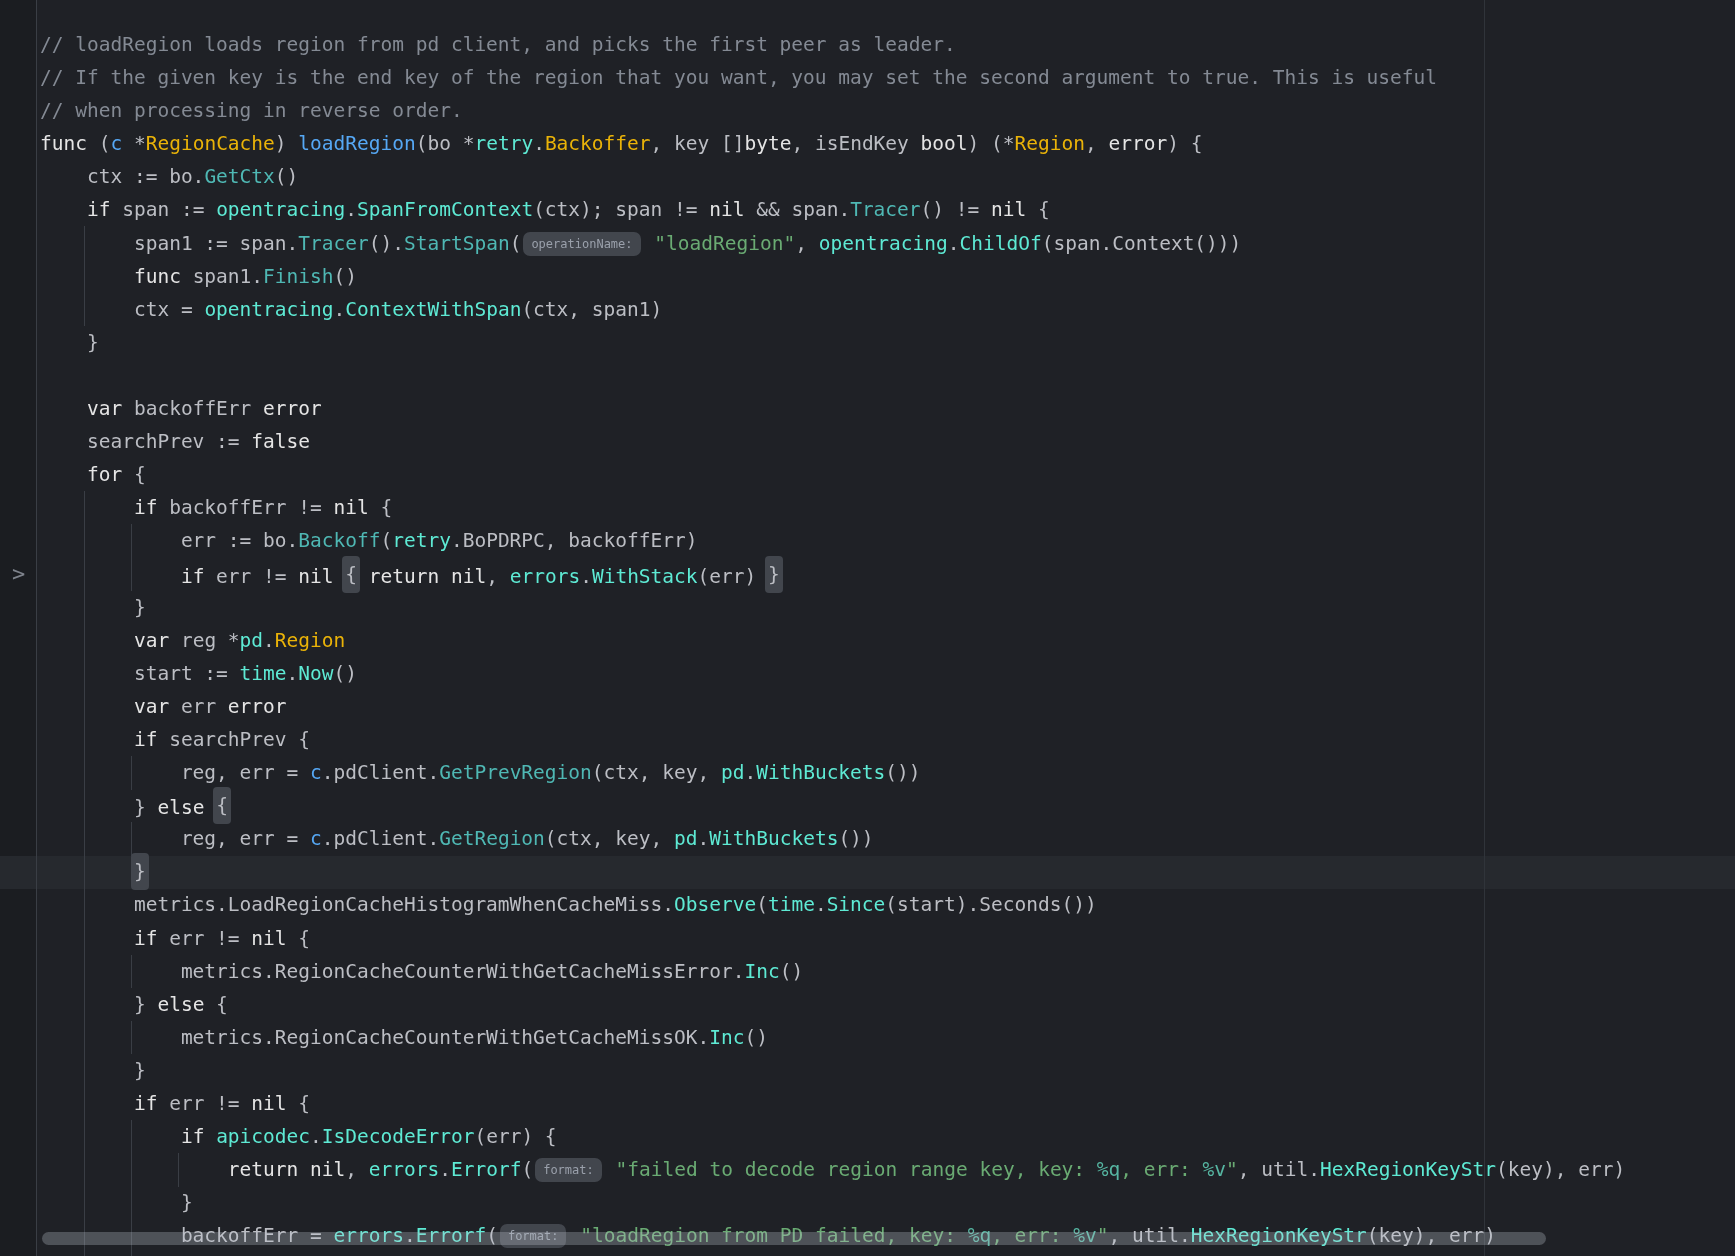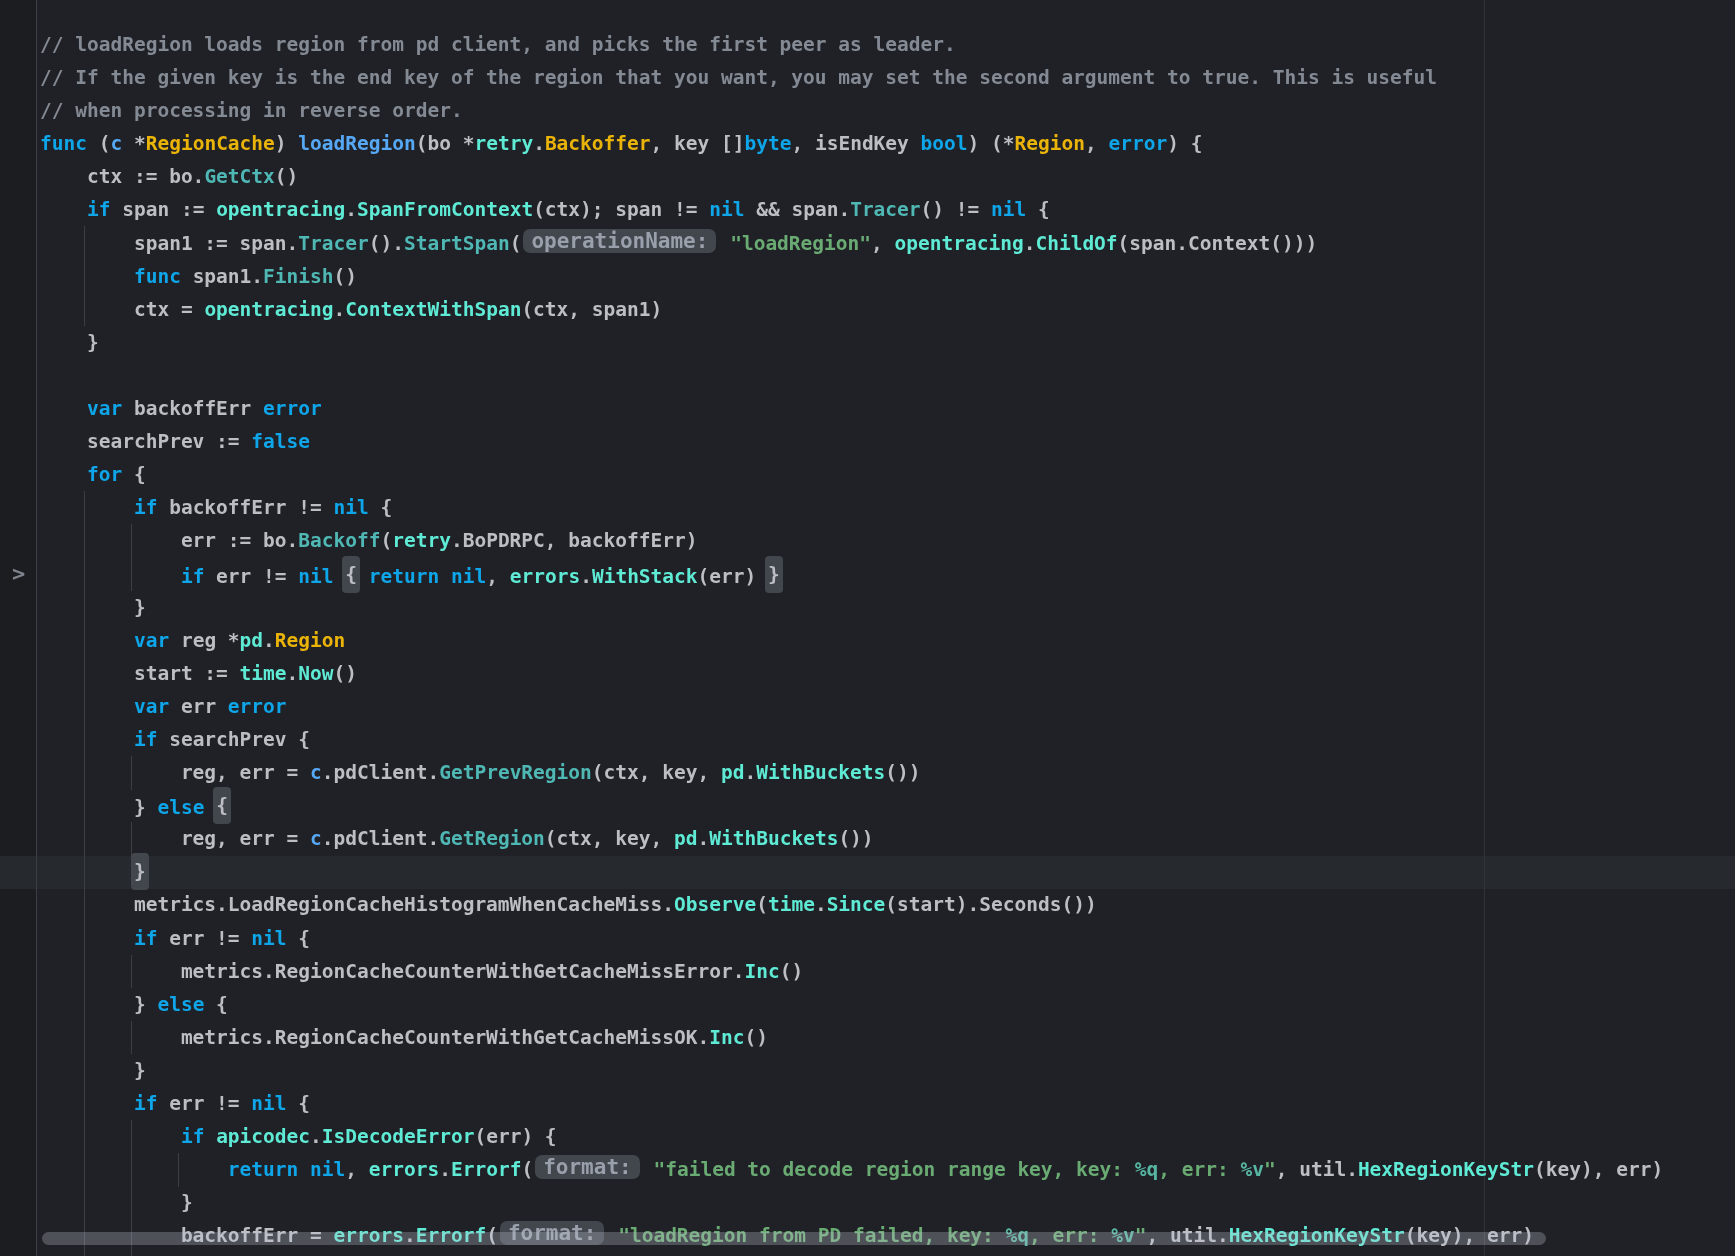--- a/index.html
+++ b/index.html
@@ -1,34 +1,34 @@
 <!DOCTYPE html>
 <html><head>
 <meta charset="utf-8">
 <style>
   html,body{margin:0;padding:0;background:#1f2126;overflow:hidden;}
   body{width:1735px;height:1256px;position:relative;
        font-family:"DejaVu Sans Mono","Liberation Mono",monospace;}
-  #editor{position:absolute;inset:0;font-weight:bold;}
+  #editor{position:absolute;inset:0;}
   #gutter{position:absolute;left:0;top:0;width:36px;height:1256px;background:#1b1d21;z-index:1;}
   #gutter-line{position:absolute;left:36px;top:0;width:1px;height:1256px;background:#3a3e45;z-index:2;}
   #caret-line-highlight{position:absolute;left:0;width:1735px;background:#26292e;z-index:1;}
   .indent-guide{position:absolute;width:1px;background:#3a3e45;z-index:2;}
   .wrap-guide{position:absolute;width:1px;background:#30343a;z-index:2;}
   #code{position:absolute;left:0;top:0;width:1735px;padding:28px 0 0 40px;z-index:3;box-sizing:border-box;}
   .line{white-space:pre;height:33.1px;line-height:33.1px;font-size:19.5px;color:#bcbec4;}
-  .chip{display:inline-block;font-size:21px;line-height:16px;padding:4px 8px;margin:0 2px;
+  .chip{display:inline-block;font-size:12px;line-height:16px;padding:4px 8px;margin:0 2px;
         border-radius:7px;background:#42464d;color:#9aa0ab;position:relative;top:-2px;}
   .brace{display:inline-block;background:#42464d;border-radius:4px;padding:2px 3px;margin:0 -3px;
          position:relative;top:-2px;}
   #fold-chevron{position:absolute;left:12px;z-index:4;color:#7e838c;font-size:22px;line-height:22px;}
   #h-scrollbar-thumb{position:absolute;height:13px;border-radius:7px;
         background:rgba(190,195,205,0.30);z-index:6;}
 </style>
-<style>.seg-def{color:#bcbec4}.seg-com{color:#848a94}.seg-kw{color:#0ea5e9}.seg-str{color:#6aab73}.seg-fmt{color:#56b6a2}.seg-type{color:#eab308}.seg-meth{color:#4fb8b4}.seg-fn{color:#5eead4}.seg-decl{color:#56a8f5}</style></head>
+<style>.seg-def{color:#bcbec4}.seg-com{color:#848a94}.seg-kw{color:#e5e5e5}.seg-str{color:#6aab73}.seg-fmt{color:#56b6a2}.seg-type{color:#eab308}.seg-meth{color:#4fb8b4}.seg-fn{color:#5eead4}.seg-decl{color:#56a8f5}</style></head>
 <body>
 
 <div id="editor">
   <div id="gutter"></div>
   <div id="gutter-line"></div>
   <div id="caret-line-highlight" style="top: 855.5px; height: 33.1px;"></div>
   <div id="guides">
       <div class="indent-guide" style="left: 84px; top: 226px; height: 100px;"></div>
       <div class="indent-guide" style="left: 84px; top: 491px; height: 765px;"></div>
       <div class="indent-guide" style="left: 131px; top: 524px; height: 67px;"></div>

